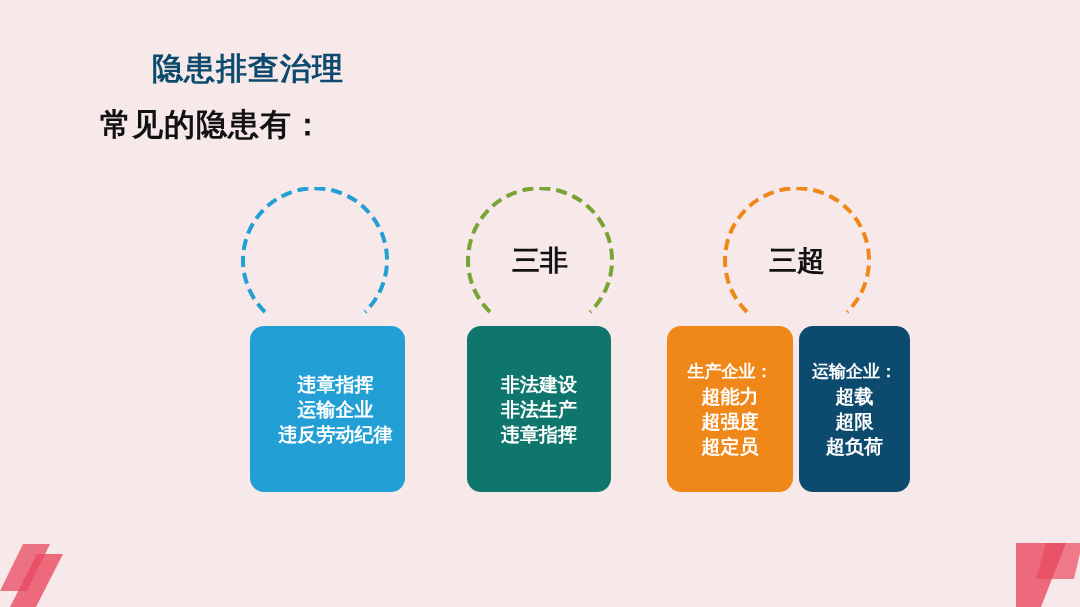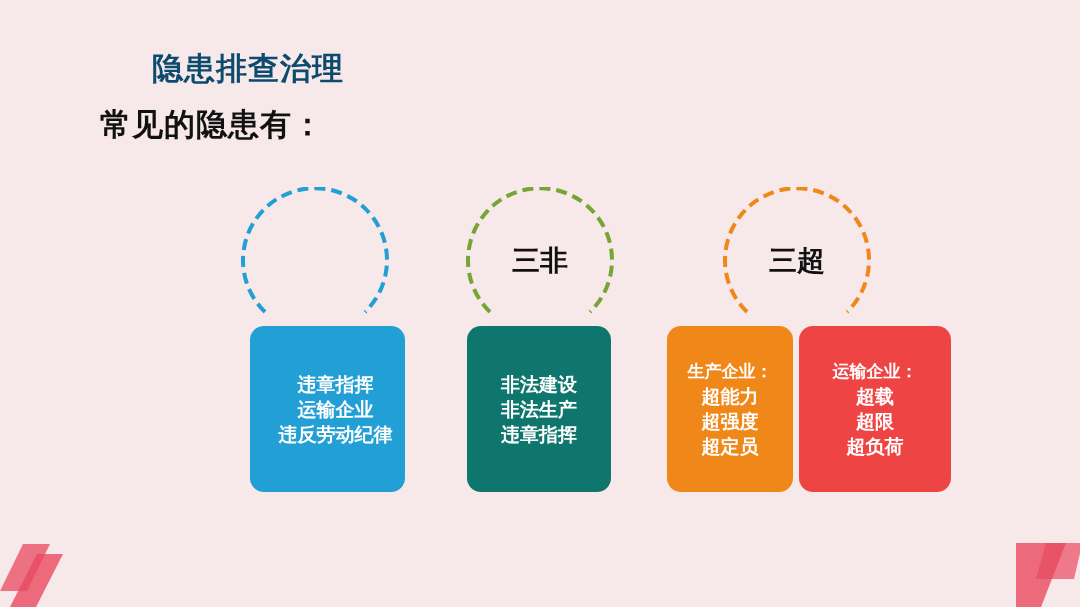--- a/index.html
+++ b/index.html
@@ -70,21 +70,21 @@
     <path d="M 25 125 A 72 72 0 1 1 125 125" fill="none" stroke="#f08719" stroke-width="4" stroke-dasharray="11 6"></path>
   </svg>
   <div class="circle-label">三超</div>
 </div>
 <div class="box" style="left:667px; width:126px; background:#f08719;text-align:right;">
   <div class="head">生产企业：</div>
   <div class="line">超能力</div>
   <div class="line">超强度</div>
   <div class="line">超定员</div>
 </div>
-<div class="box" style="left:799px; width:152px; background:#ef4444;">
+<div class="box" style="left:799px; width:111px; background:#0c4a6e;">
   <div class="head">运输企业：</div>
   <div class="line">超载</div>
   <div class="line">超限</div>
   <div class="line">超负荷</div>
 </div>
 
 <svg class="corner" style="left:0; top:540px;" width="70" height="67" viewBox="0 0 70 67">
   <polygon points="23,4 50,4 27,51 0,51" fill="#e84a5f" opacity="0.75"></polygon>
   <polygon points="37,14 63,14 36,67 10,67" fill="#e84a5f" opacity="0.8"></polygon>
 </svg>

